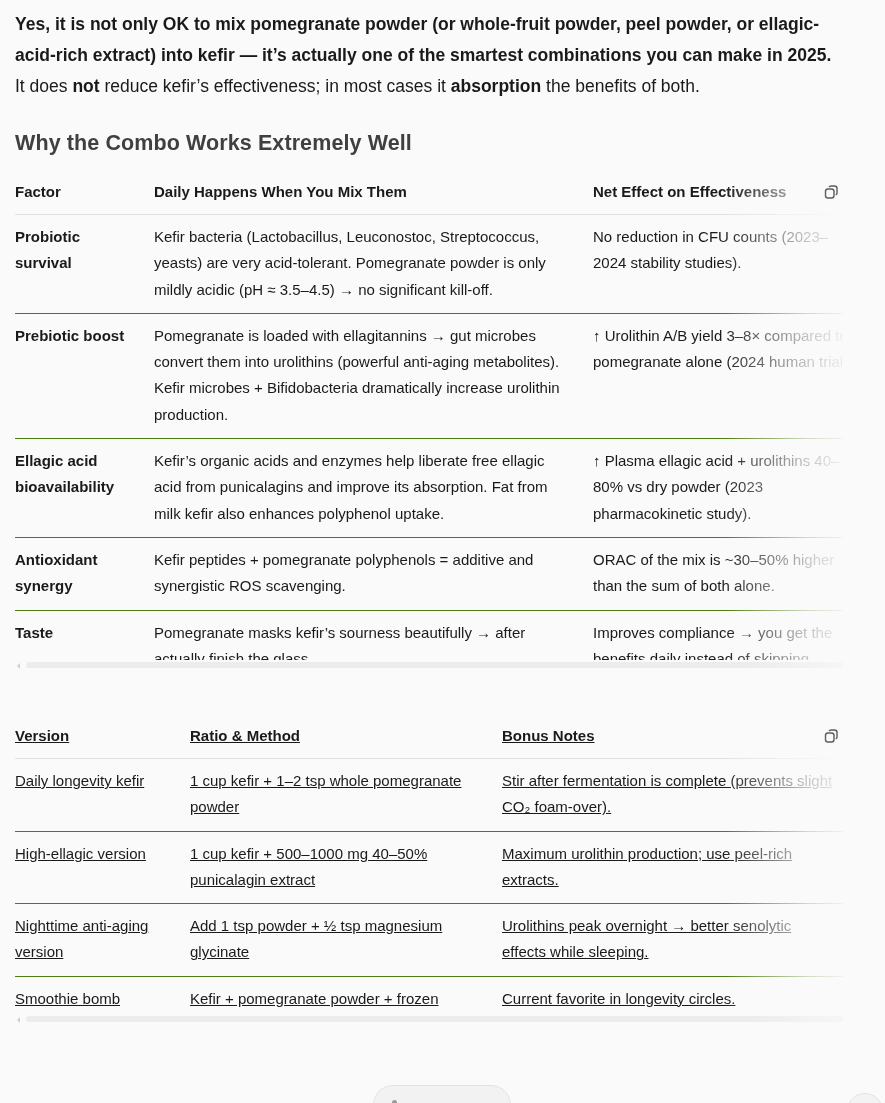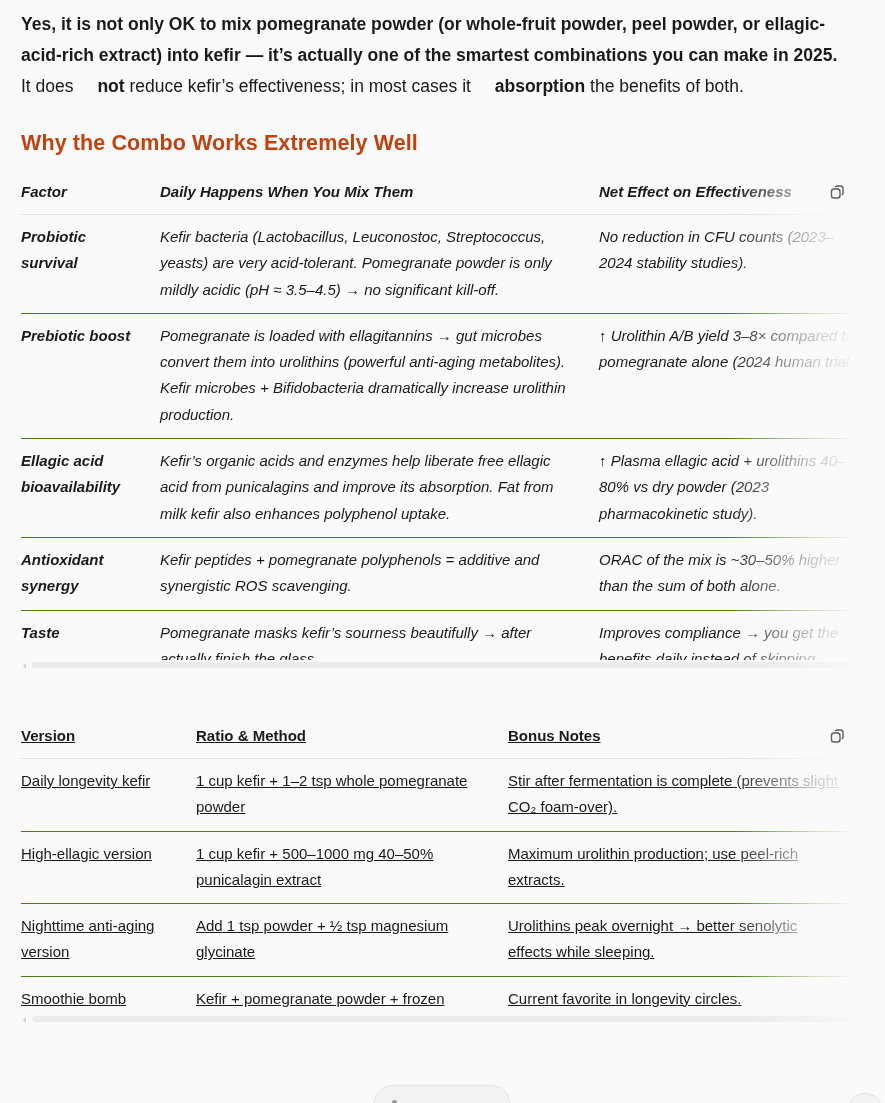--- a/index.html
+++ b/index.html
@@ -11,44 +11,44 @@
     width: 885px;
     height: 1103px;
     overflow: hidden;
     position: relative;
     font-family: "Liberation Sans", "DejaVu Sans", sans-serif;
     color: #1a1a1a;
     -webkit-font-smoothing: antialiased;
   }
   .content {
     position: absolute;
-    left: 21px;
+    left: 15px;
     top: 0;
     width: 828px;
   }
   .intro-p {
     margin: 0;
     font-size: 17.5px;
     line-height: 31px;
     color: #1a1a1a;
   }
   .intro-p.lead {
     font-weight: bold;
     padding-top: 9px;
   }
   .intro-p.second {
     margin-top: 0;
   }
-  .intro-p b { font-weight: bold; margin-left: 19px; }
+  .intro-p b { font-weight: bold; }
 
   h2 {
     margin: 0;
     font-size: 21.5px;
     font-weight: bold;
-    color: #c2410c;
+    color: #404040;
     letter-spacing: 0.1px;
   }
   .h2-first { margin-top: 26px; height: 30px; line-height: 30px; }
   .h2-second { margin-top: 0; height: 30px; line-height: 30px; }
 
   .table-wrap {
     position: relative;
     width: 828px;
     overflow: hidden;
   }
@@ -158,21 +158,21 @@
 
 <div class="content">
 
   <p class="intro-p lead">Yes, it is not only OK to mix pomegranate powder (or whole-fruit powder, peel powder, or ellagic-acid-rich extract) into kefir — it’s actually one of the smartest combinations you can make in 2025.</p>
   <p class="intro-p second"><span>It does </span><b>not</b><span> reduce kefir’s effectiveness; in most cases it </span><b>absorption</b><span> the benefits of both.</span></p>
 
   <h2 class="h2-first">Why the Combo Works Extremely Well</h2>
 
   <div style="height:12px"></div>
 
-  <div class="table-wrap" style="height:490px;font-style:italic;">
+  <div class="table-wrap" style="height:490px;">
     <div class="copy-btn" style="top:10px; right:0;">
       <svg width="16" height="16" viewBox="0 0 16 16">
         <rect x="2.5" y="5" width="8.5" height="9" rx="2.5" fill="none" stroke="#5c5c5c" stroke-width="1.4"></rect>
         <path d="M6 3.2 A2.3 2.3 0 0 1 8 2 H11.5 A2.5 2.5 0 0 1 14 4.5 V9 A2.3 2.3 0 0 1 12.8 11" fill="none" stroke="#5c5c5c" stroke-width="1.4"></path>
       </svg>
     </div>
     <table style="width:900px;">
       <colgroup>
         <col style="width:139px">
           <col style="width:439px">

